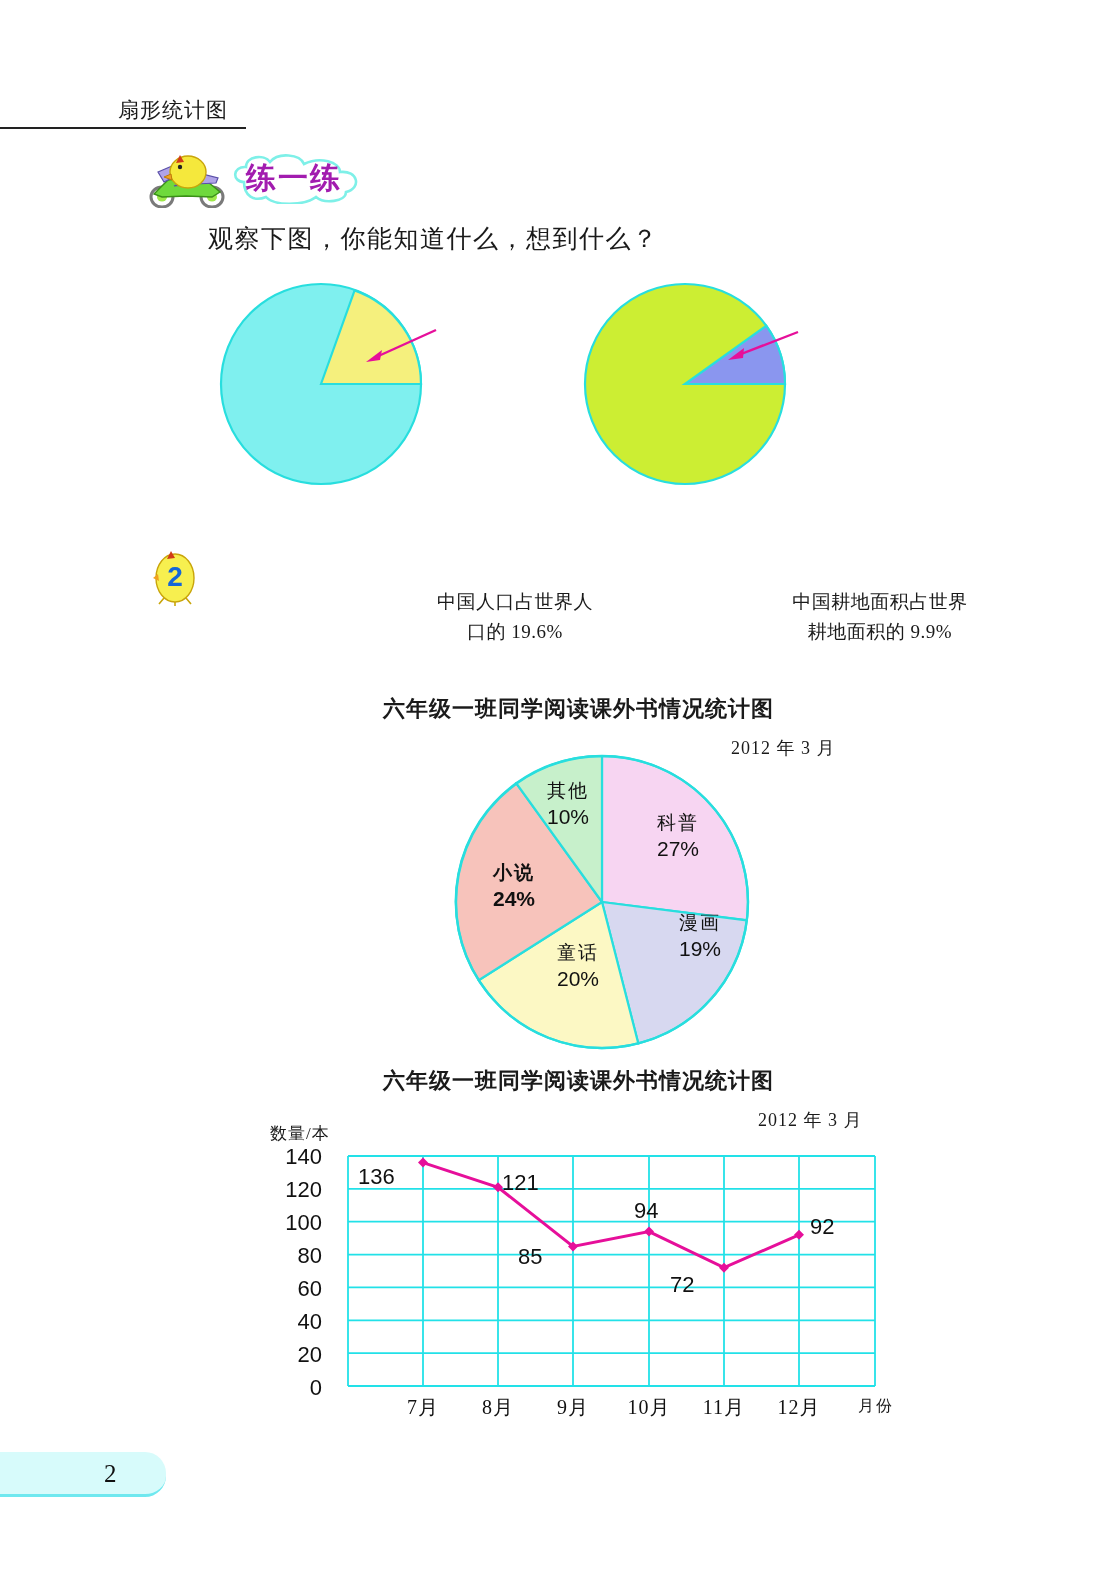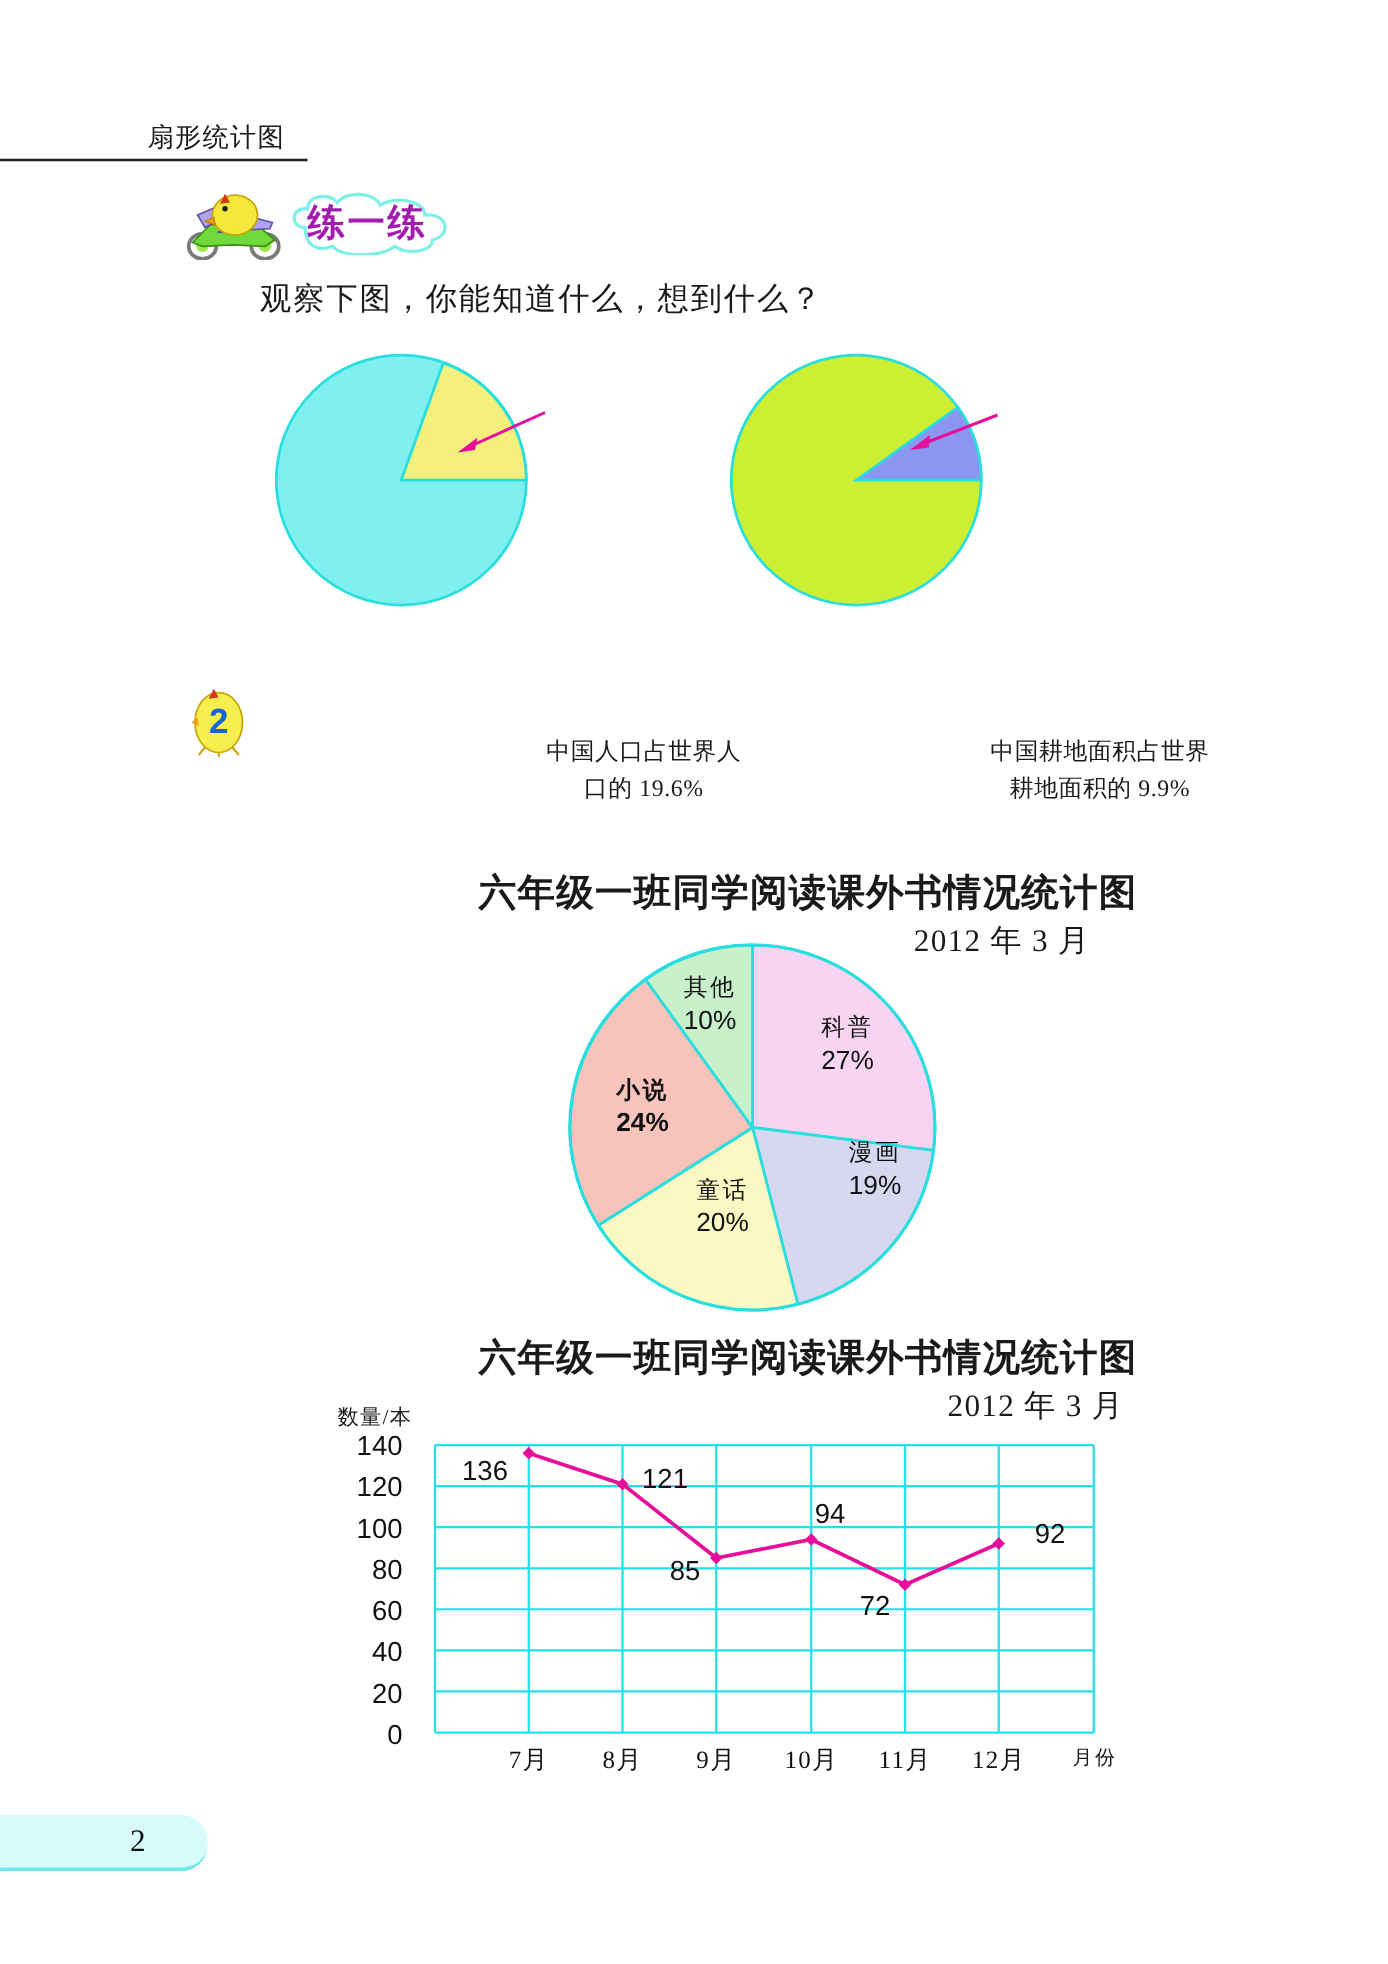--- a/index.html
+++ b/index.html
@@ -113,29 +113,29 @@
     width: 800px;
     font-size: 25px;
     line-height: 44px;
     letter-spacing: 1.2px;
     font-family: "Liberation Serif", "DejaVu Serif", serif;
   }
 
   
   .chart-title {
     position: absolute;
-    font-size: 30px;
+    font-size: 22px;
     font-weight: bold;
     letter-spacing: 1px;
     white-space: nowrap;
     font-family: "Liberation Sans", "DejaVu Sans", sans-serif;
   }
   .chart-date {
     position: absolute;
-    font-size: 25px;
+    font-size: 18px;
     letter-spacing: 1px;
     white-space: nowrap;
     font-family: "Liberation Serif", "DejaVu Serif", serif;
   }
   .title-pie  { left: 383px; top: 694px; }
   .date-pie   { left: 731px; top: 736px; }
   .title-line { left: 383px; top: 1066px; }
   .date-line  { left: 758px; top: 1108px; }
 
   
@@ -182,21 +182,20 @@
   .xaxis-name {
     position: absolute;
     font-size: 16px;
     letter-spacing: 2px;
     white-space: nowrap;
     font-family: "Liberation Serif", "DejaVu Serif", serif;
   }
   .pt-label {
     position: absolute;
     width: 60px;
-    text-align: center;
     font-size: 22px;
     font-family: "Liberation Sans", "DejaVu Sans", sans-serif;
     color: #111;
   }
 
   
   .folio {
     position: absolute;
     left: 0;
     top: 1452px;

